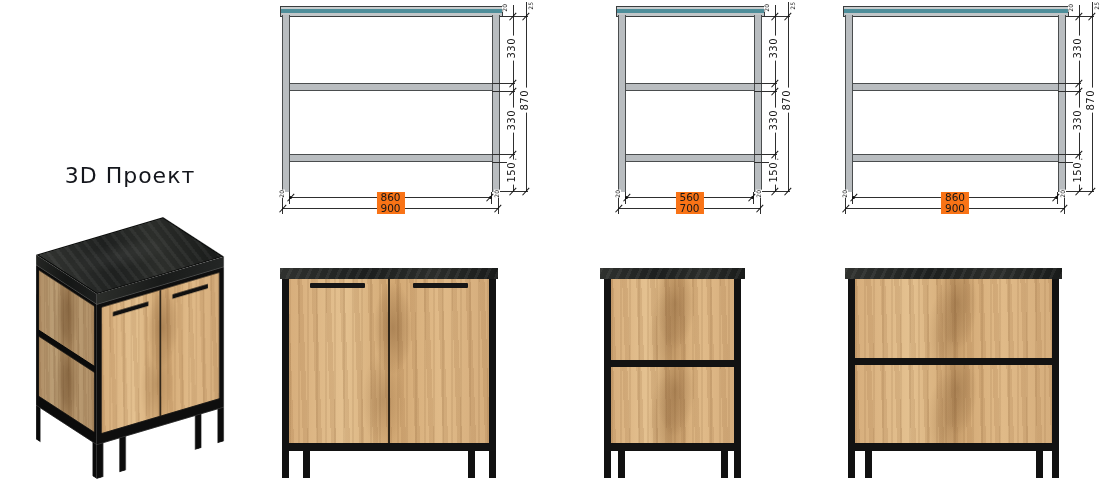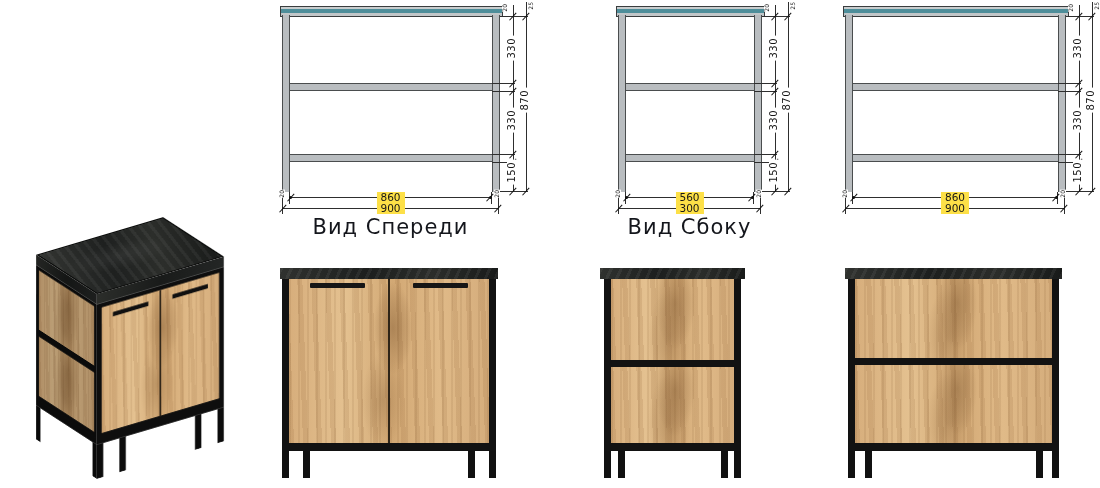--- a/index.html
+++ b/index.html
@@ -38,21 +38,21 @@
   
   .tk{position:absolute;width:10px;height:1.4px;background:#111;transform:rotate(-48deg);}
   .tk-c{left:calc(var(--tw) + 7px);} .tk-o{left:calc(var(--tw) + 20px);}
   .dot{position:absolute;width:3px;height:3px;border-radius:50%;background:#111;}
 
   
   .vtxt{position:absolute;writing-mode:vertical-rl;transform:rotate(180deg);font-size:10px;letter-spacing:.5px;color:#171717;background:#fff;text-align:center;line-height:1;padding:2px 0;}
   .vchain{left:calc(var(--tw) + 6px);width:12px;}
   .voverall{left:calc(var(--tw) + 19px);width:12px;}
   .vtiny{position:absolute;writing-mode:vertical-rl;transform:rotate(180deg);font-size:6px;color:#171717;line-height:1;background:#fff;}
-  .htxt{position:absolute;font-size:10.5px;color:#171717;background:#fde047;padding:0 4px;line-height:11px;left:50%;transform:translateX(-50%);}
+  .htxt{position:absolute;font-size:10.5px;color:#171717;background:#f97316;padding:0 4px;line-height:11px;left:50%;transform:translateX(-50%);}
 
   .vtitle{position:absolute;left:0;top:215px;width:var(--tw);text-align:center;font-size:21px;color:#14161c;letter-spacing:1px;white-space:nowrap;}
 
   
   .rw{position:absolute;top:266px;height:212px;}
   #rw-front{left:280px;width:218px;}
   #rw-side {left:600px;width:145px;}
   #rw-back {left:845px;width:217px;}
   .slab{position:absolute;left:0;right:0;top:2px;height:11px;
     background:repeating-linear-gradient(115deg,rgba(255,255,255,.06) 0 3px,rgba(0,0,0,0) 3px 9px),linear-gradient(100deg,#30322f,#1d1f1e 40%,#2b2d2a 70%,#181a19);}
@@ -99,20 +99,21 @@
   .cab-doors{position:absolute;left:6px;right:6px;top:5px;bottom:5px;}
   .cab-brail{position:absolute;left:0;right:0;top:166px;height:7px;background:#0e0e0e;}
   .cab-leg{position:absolute;top:173px;width:8px;height:39px;background:#0c0c0c;}
   .h3d{position:absolute;top:9px;width:44px;height:5px;background:#101010;}
 </style>
 </head>
 <body>
 
 <div class="sheet">
 
+  <div class="p3d-title">3D Проект</div>
   <div class="scene">
     <div class="cube">
       <div class="face f-top"></div>
       <div class="face f-side">
         <div class="slab-edge"></div>
         <div class="cab-frame">
           <div class="panel wood" style="position:absolute;left:5px;right:5px;top:4px;height:68px;"></div>
           <div class="panel wood" style="position:absolute;left:5px;right:5px;top:80px;height:68px;"></div>
         </div>
         <div class="cab-brail"></div>
@@ -180,21 +181,20 @@
       <div class="dot" style="right:-1px;top:-1px;"></div>
       <div class="htxt" style="top:-5px;">860</div>
     </div>
     <div class="dline-h dim-outer">
       <div class="tk" style="left:-4px;top:0;"></div>
       <div class="tk" style="right:-4px;top:0;"></div>
       <div class="htxt" style="top:-5px;">900</div>
     </div>
     <div class="vtiny" style="left:-1px;top:190px;">20</div>
     <div class="vtiny" style="left:calc(var(--tw) - 7px);top:190px;">20</div>
-    <div class="vtitle">Вид Спереди</div>
   </div>
 
   <div class="dw" id="dw-side">
     <div class="teal-top"></div>
     <div class="post post-l"></div>
     <div class="post post-r"></div>
     <div class="rail rail1"></div>
     <div class="rail rail2"></div>
 
     <div class="dline-v chain"></div>
@@ -229,25 +229,24 @@
     <div class="dline-h dim-inner">
       <div class="tk" style="left:-4px;top:0;"></div>
       <div class="tk" style="right:-4px;top:0;"></div>
       <div class="dot" style="left:-1px;top:-1px;"></div>
       <div class="dot" style="right:-1px;top:-1px;"></div>
       <div class="htxt" style="top:-5px;">560</div>
     </div>
     <div class="dline-h dim-outer">
       <div class="tk" style="left:-4px;top:0;"></div>
       <div class="tk" style="right:-4px;top:0;"></div>
-      <div class="htxt" style="top:-5px;">300</div>
+      <div class="htxt" style="top:-5px;">700</div>
     </div>
     <div class="vtiny" style="left:-1px;top:190px;">20</div>
     <div class="vtiny" style="left:calc(var(--tw) - 7px);top:190px;">20</div>
-    <div class="vtitle">Вид Сбоку</div>
   </div>
 
   <div class="dw" id="dw-back">
     <div class="teal-top"></div>
     <div class="post post-l"></div>
     <div class="post post-r"></div>
     <div class="rail rail1"></div>
     <div class="rail rail2"></div>
 
     <div class="dline-v chain"></div>

